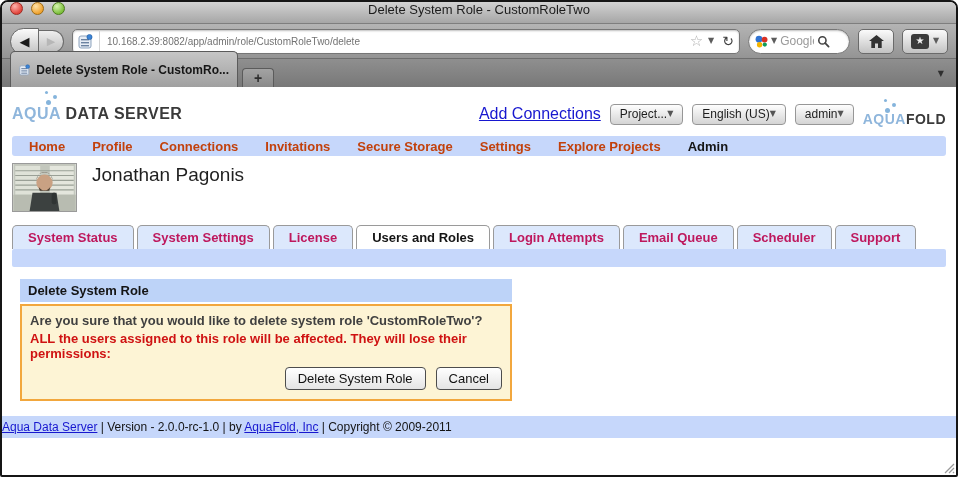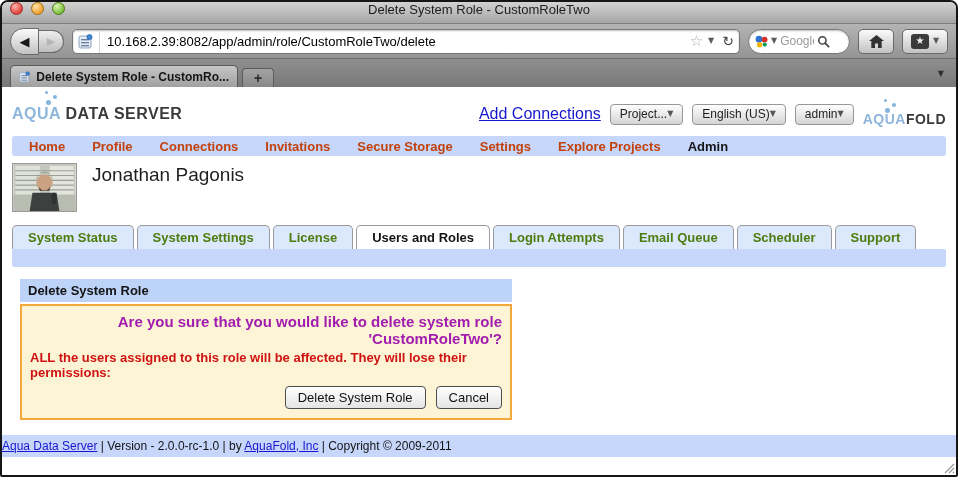--- a/index.html
+++ b/index.html
@@ -56,21 +56,21 @@
     font-size: 11px; color: #b7b7b7;
   }
   .urlbar {
     flex: 1; height: 25px;
     background: #fff; border: 1px solid #767676; border-radius: 5px;
     box-shadow: inset 0 1px 2px rgba(0,0,0,0.25);
     display: flex; align-items: center; padding: 0 5px;
     min-width: 0;
   }
   .fav-chip { display: flex; align-items: center; padding-right: 6px; border-right: 1px solid #d5d5d5; height: 100%; }
-  .url-text { flex: 1; font-size: 13px; color: #000000; padding-left: 7px; white-space: nowrap; overflow: hidden; }
+  .url-text { flex: 1; font-size: 10px; color: #737373; padding-left: 7px; white-space: nowrap; overflow: hidden; }
   .urlbar-icons { display: flex; align-items: center; gap: 5px; padding-left: 4px; }
   .star-glyph { font-family: "DejaVu Sans", sans-serif; font-size: 15px; color: #b0b0b0; line-height: 1; }
   .tiny-arrow { font-family: "DejaVu Sans", sans-serif; font-size: 8px; color: #5c5c5c; line-height: 1; }
   .reload-glyph { font-family: "DejaVu Sans", sans-serif; font-size: 14px; color: #3f3f3f; line-height: 1; margin-left: 3px; }
 
   .searchbox {
     width: 102px; height: 25px; border-radius: 13px;
     background: #fff; border: 1px solid #767676;
     box-shadow: inset 0 1px 2px rgba(0,0,0,0.25);
     display: flex; align-items: center; padding: 0 6px; gap: 3px;
@@ -93,21 +93,21 @@
   }
 
   
   .tabbar {
     height: 28px; flex: 0 0 28px;
     background: linear-gradient(#8f8f8f, #787878);
     display: flex; align-items: flex-end;
     padding: 0 8px; position: relative;
   }
   .btab {
-    width: 228px; height: 22px;
+    width: 228px; height: 36px;
     background: linear-gradient(#c6c6c6, #a0a0a0);
     border: 1px solid #5b5b5b; border-bottom: none;
     border-radius: 5px 5px 0 0;
     display: flex; align-items: center; gap: 6px;
     padding: 0 8px; font-size: 12px; font-weight: bold; color: #161616;
     white-space: nowrap; overflow: hidden;
   }
   .newtab {
     margin-left: 4px; width: 32px; height: 19px;
     background: linear-gradient(#a3a3a3, #898989);
@@ -158,39 +158,39 @@
   .navlink.current { color: #141414; }
 
   .user-row { display: flex; align-items: flex-start; padding: 7px 10px 0 10px; }
   .user-photo { width: 65px; height: 49px; border: 1px solid #9a9a9a; flex: 0 0 65px; }
   .user-name { font-size: 19px; color: #1f1f1f; margin: 1px 0 0 15px; }
 
   .ptabs { display: flex; gap: 3px; margin: 13px 0 0 10px; align-items: flex-end; }
   .ptab {
     border: 1px solid #9a9a9a; border-bottom: none;
     border-radius: 5px 5px 0 0;
-    background: #dce8fc; color: #4d7c0f;
+    background: #dce8fc; color: #be185d;
     font-weight: bold; font-size: 13px;
     padding: 4px 15px; white-space: nowrap; cursor: pointer;
   }
   .ptab.active { background: #fff; color: #141414; }
   .ptab-strip { margin: 0 10px; height: 18px; background: #c6d7fb; border-radius: 2px; }
 
   .dialog { margin: 12px 0 0 18px; width: 492px; }
   .dialog-header {
     background: #bdd3f8; color: #141414;
     font-weight: bold; font-size: 13px;
     padding: 4px 8px;
   }
   .dialog-body {
     margin-top: 2px;
     background: #fdf4d5; border: 2px solid #f2a73d;
     padding: 7px 8px 9px 8px;
   }
-  .dlg-question { font-weight: bold; font-size: 15px; color: #a21caf; text-align: right; }
+  .dlg-question { font-weight: bold; font-size: 13px; color: #404040; }
   .dlg-warning  { font-weight: bold; font-size: 13px; color: #cf1212; margin-top: 3px; }
   .dlg-buttons { display: flex; justify-content: flex-end; gap: 10px; margin-top: 6px; }
   .push-btn {
     background: linear-gradient(#ffffff, #e4e4e4);
     border: 1px solid #4d4d4d; border-radius: 4px;
     font-size: 13px; color: #111;
     padding: 3px 12px; cursor: pointer;
     font-family: "Liberation Sans", sans-serif;
   }
 

